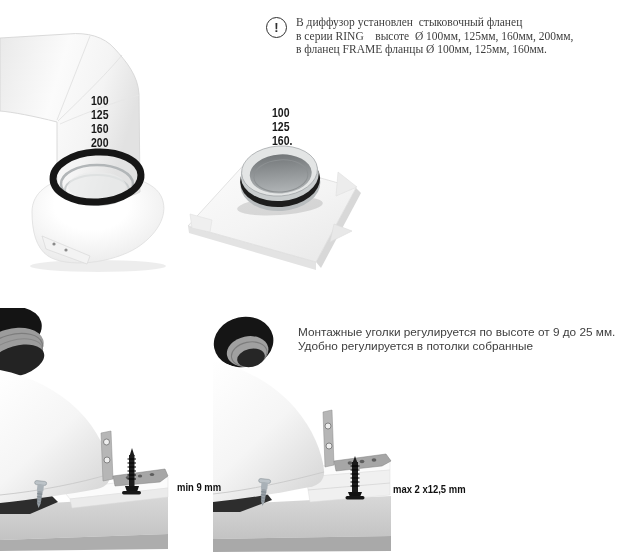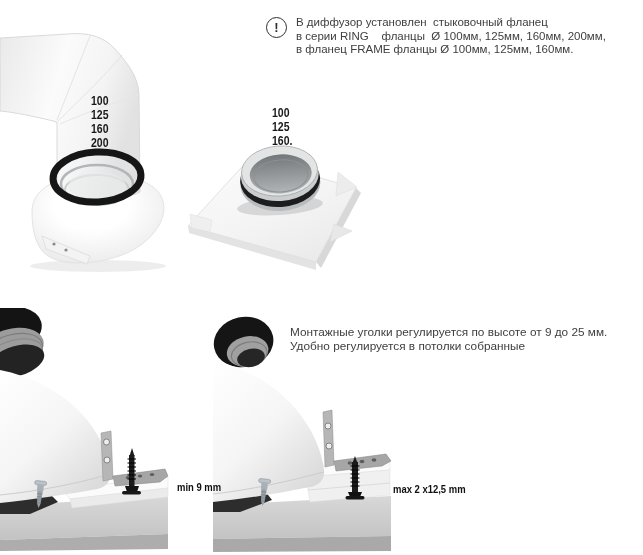--- a/index.html
+++ b/index.html
@@ -10,21 +10,21 @@
   .abs { position:absolute; }
   .note-row { display:flex; align-items:flex-start; gap:9px; }
   .note-icon {
     width:21px; height:21px; box-sizing:border-box; flex:0 0 auto;
     border:1.8px solid #2f2f2f; border-radius:50%;
     display:flex; align-items:center; justify-content:center;
     font-weight:700; font-size:13px; line-height:1; color:#2f2f2f;
     margin-top:1px;
   }
   .note-text { font-size:11.5px; line-height:13.6px; color:#3e3e3e; }
-  .note-text .txtline { white-space:pre; }
+  .note-text .txtline { white-space:pre;font-family:Liberation Serif, serif; }
   .body-text { font-size:11.8px; line-height:13.8px; color:#3e3e3e; }
   .body-text .txtline { white-space:pre; }
   .numstack {
     font-weight:700; font-size:12.5px; line-height:14px; color:#181818;
     transform:scaleX(0.84); transform-origin:0 0; letter-spacing:0px;
   }
   .dim-label {
     font-weight:700; font-size:11px; line-height:12px; color:#101010;
     transform:scaleX(0.86); transform-origin:0 0; white-space:pre;
   }
@@ -115,21 +115,21 @@
   <div class="abs numstack" style="left:272px;top:106px;">
     <div>100</div>
     <div>125</div>
     <div>160.</div>
   </div>
 
   <div class="abs note-row" style="left:266px;top:16px;width:370px;">
     <div class="note-icon">!</div>
     <div class="note-text">
       <div class="txtline">В диффузор установлен  стыковочный фланец</div>
-      <div class="txtline">в серии RING    фланцы  Ø 100мм, 125мм, 160мм, 200мм,</div>
+      <div class="txtline">в серии RING    высоте  Ø 100мм, 125мм, 160мм, 200мм,</div>
       <div class="txtline">в фланец FRAME фланцы Ø 100мм, 125мм, 160мм.</div>
     </div>
   </div>
 
   <svg class="abs" style="left:0;top:308px;" width="212" height="247" viewBox="0 308 212 247">
     <defs>
       <linearGradient id="gDome1" x1="0" y1="0" x2="0.75" y2="1">
         <stop offset="0" stop-color="#ffffff"></stop>
           <stop offset="0.55" stop-color="#f5f5f5"></stop>
         <stop offset="1" stop-color="#dadada"></stop>
@@ -234,21 +234,21 @@
       <rect x="345.5" y="496" width="19" height="3.4" rx="1.7" fill="#161616"></rect>
     </g>
     <g transform="rotate(6 264 492)">
       <rect x="257.5" y="479" width="12" height="4" rx="2" fill="#bcc3c8" stroke="#7c858c" stroke-width="0.5"></rect>
       <rect x="260.5" y="483" width="6.5" height="6" fill="#a9b1b7"></rect>
       <path d="M261,489 h5.5 L265.5,502 L264,506 L262.2,502 Z" fill="#99a1a7"></path>
       <path d="M261,492 h5.3 M261.2,495 h5 M261.4,498 h4.6 M261.8,501 h3.8" stroke="#78818a" stroke-width="0.8"></path>
     </g>
   </svg>
 
-  <div class="abs body-text" style="left:290px;top:326px;width:340px;">
+  <div class="abs body-text" style="left:298px;top:326px;width:340px;">
     <div class="txtline">Монтажные уголки регулируется по высоте от 9 до 25 мм.</div>
     <div class="txtline">Удобно регулируется в потолки собранные</div>
   </div>
 
   <div class="abs dim-label" style="left:177px;top:481px;">min 9 mm</div>
   <div class="abs dim-label" style="left:393px;top:483px;">max 2 x12,5 mm</div>
 
 </div>
 
 </body></html>

